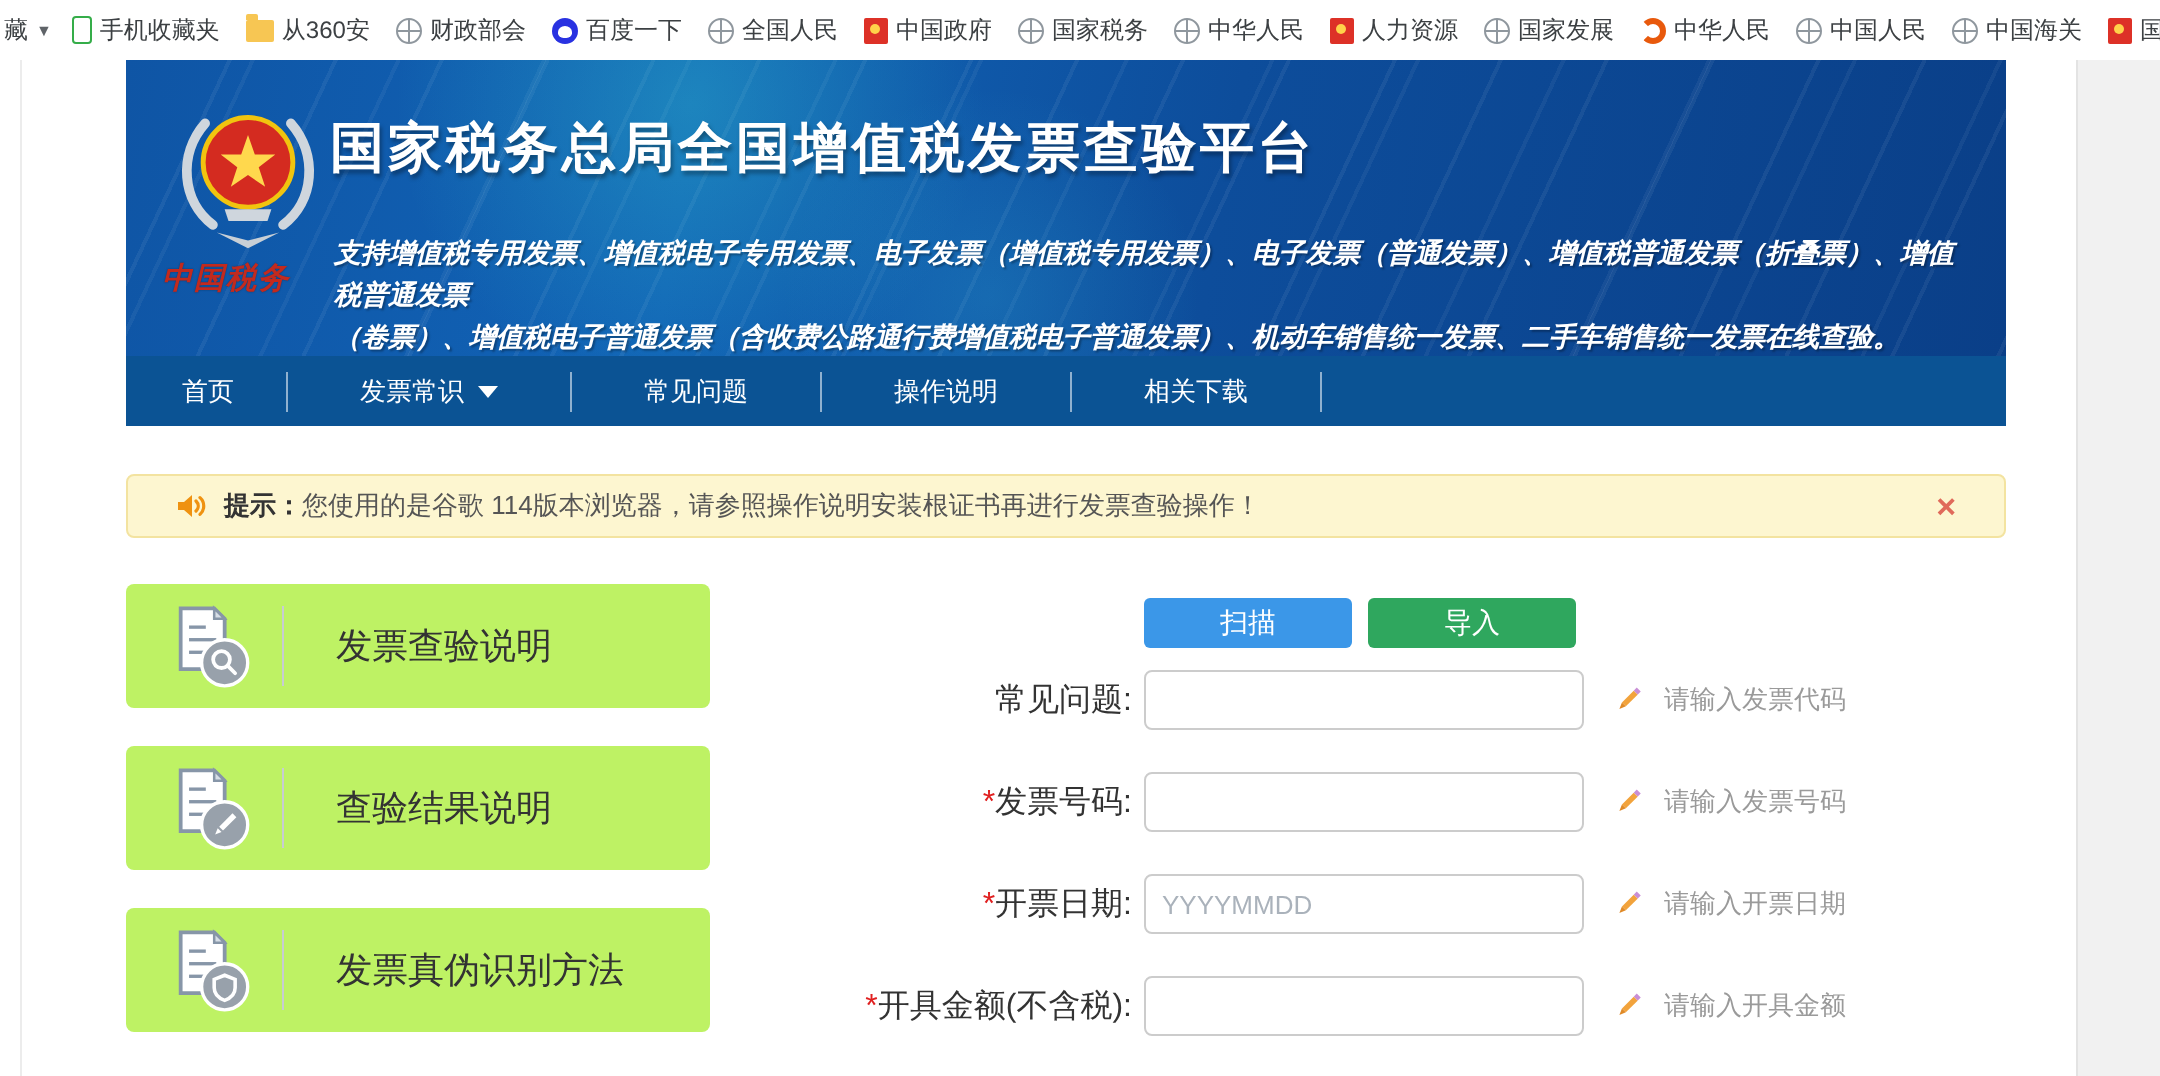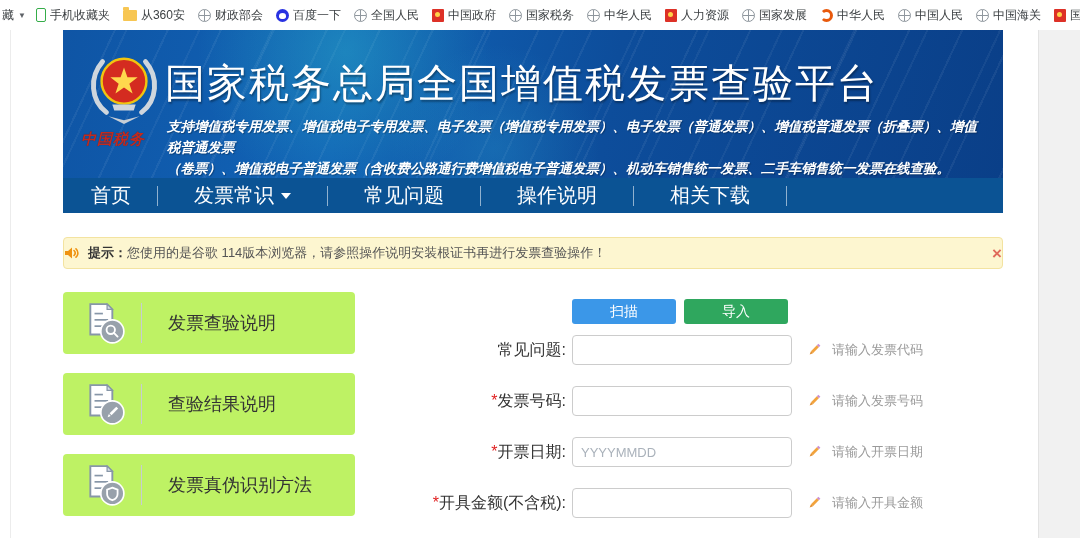--- a/index.html
+++ b/index.html
@@ -44,37 +44,37 @@
      background:
        radial-gradient(circle at 30% 15%, rgba(60,220,210,.28), transparent 22%),
        radial-gradient(circle at 46% 80%, rgba(60,200,230,.18), transparent 20%),
        repeating-linear-gradient(115deg, transparent 0 46px, rgba(255,255,255,.06) 46px 48px),
        repeating-linear-gradient(-65deg, transparent 0 64px, rgba(255,255,255,.05) 64px 66px);
   }
   .emblem { position:absolute; left:22px; top:18px; width:78px; height:82px; }
   .logo-caption { position:absolute; left:18px; top:100px; width:90px; 
                   font-size:15px; font-weight:bold; font-style:italic; color:#c22a1e;
                   text-shadow:0 0 1px rgba(0,0,0,.35); letter-spacing:1px; }
-  .banner-title { position:absolute; left:102px; top:26px; color:#fff; font-size:40px;
-                  font-weight:normal; letter-spacing:2px; text-shadow:1px 2px 2px rgba(0,0,0,.35); }
+  .banner-title { position:absolute; left:102px; top:26px; color:#fff; font-size:27px;
+                  font-weight:bold; letter-spacing:2px; text-shadow:1px 2px 2px rgba(0,0,0,.35); }
   .banner-sub { position:absolute; left:104px; top:86px; width:820px; color:#fff;
                 font-size:13.5px; font-style:italic; font-weight:bold; line-height:21px;
                 text-shadow:1px 1px 1px rgba(0,0,0,.3); }
 
   
   .nav { height:35px; background:#0b5394; display:flex; align-items:center; color:#fff; }
-  .nav-item { font-size:20px; padding:0 36px; cursor:pointer; display:flex; align-items:center; }
+  .nav-item { font-size:13px; padding:0 36px; cursor:pointer; display:flex; align-items:center; }
   .nav-item:first-child { padding:0 26px 0 28px; }
   .nav-sep { width:1px; height:20px; background:rgba(255,255,255,.55); }
   .chev { width:0; height:0; margin-left:7px; border-left:5px solid transparent;
           border-right:5px solid transparent; border-top:6px solid #fff; }
 
   
   .alert { margin-top:24px; height:32px; background:#fdf6d0; border:1px solid #f3e3a0;
-           border-radius:4px; display:flex; align-items:center; padding:0 0;text-align:center; }
+           border-radius:4px; display:flex; align-items:center; padding:0 24px;text-align:center; }
   .alert-text { font-size:13px; color:#555; }
   .alert-text b { color:#333; }
   .alert-close { margin-left:auto; color:#e06a5a; font-size:17px; font-weight:bold;
                  cursor:pointer; line-height:1; }
   .spk { margin-right:8px; flex:none; }
 
   
   .main { position:relative; margin-top:23px; height:232px; }
   .cards { position:absolute; left:0; top:0; width:292px; }
   .card { height:62px; background:#bef264; border-radius:4px; margin-bottom:19px;

